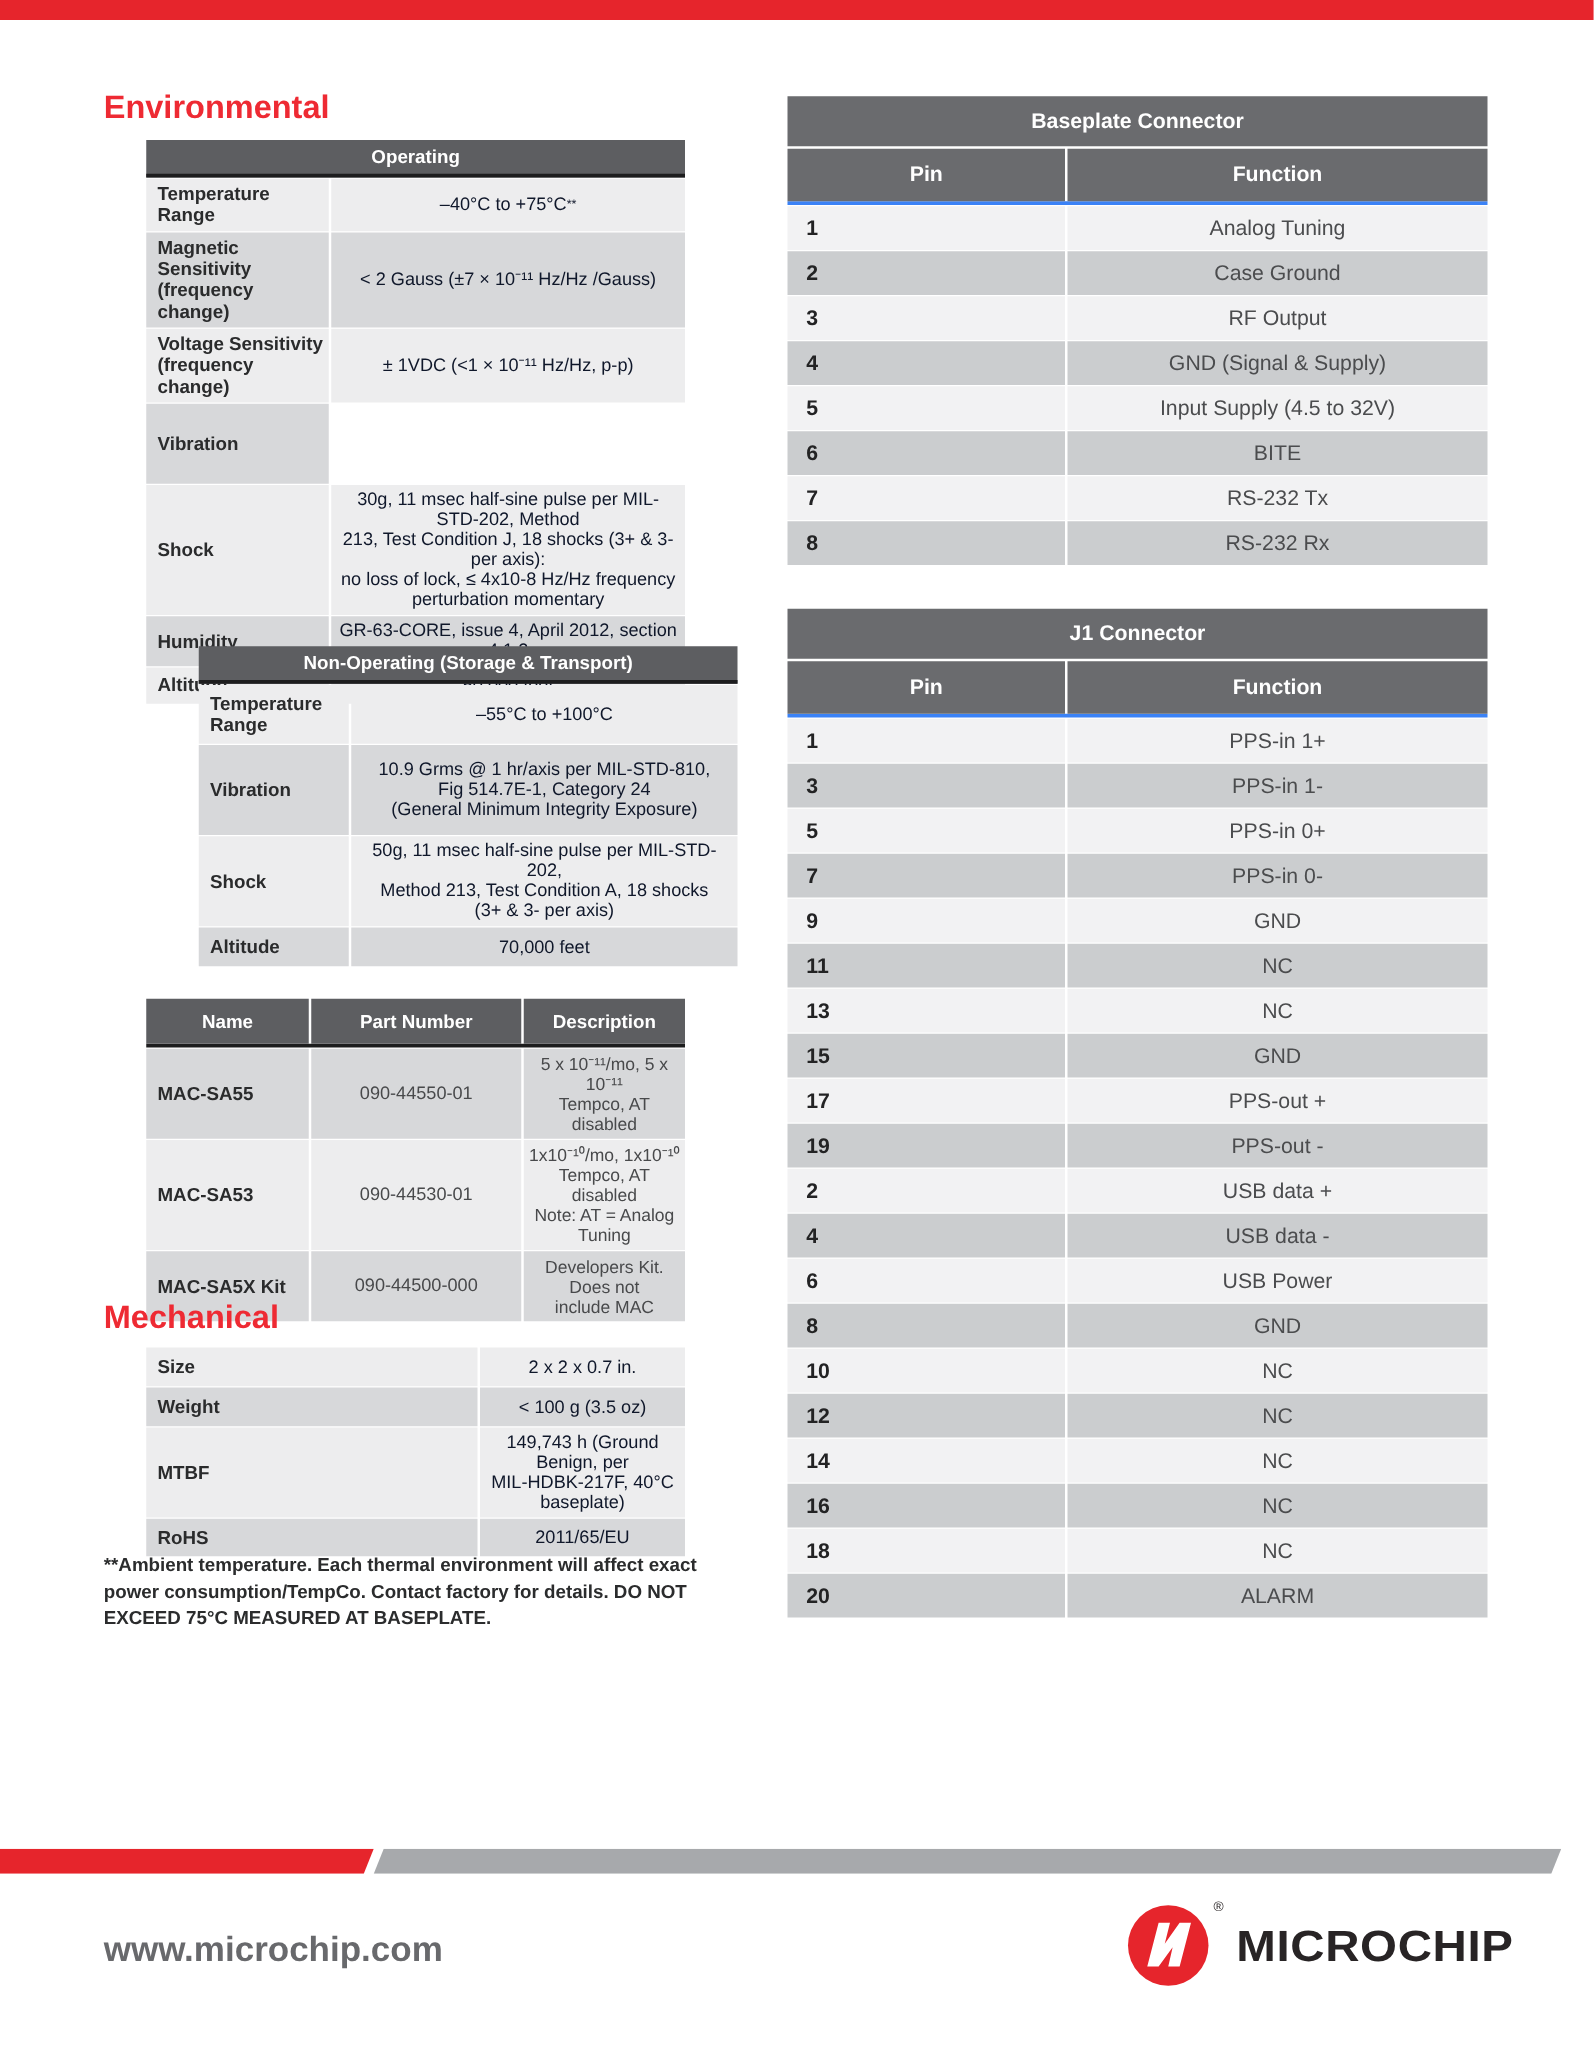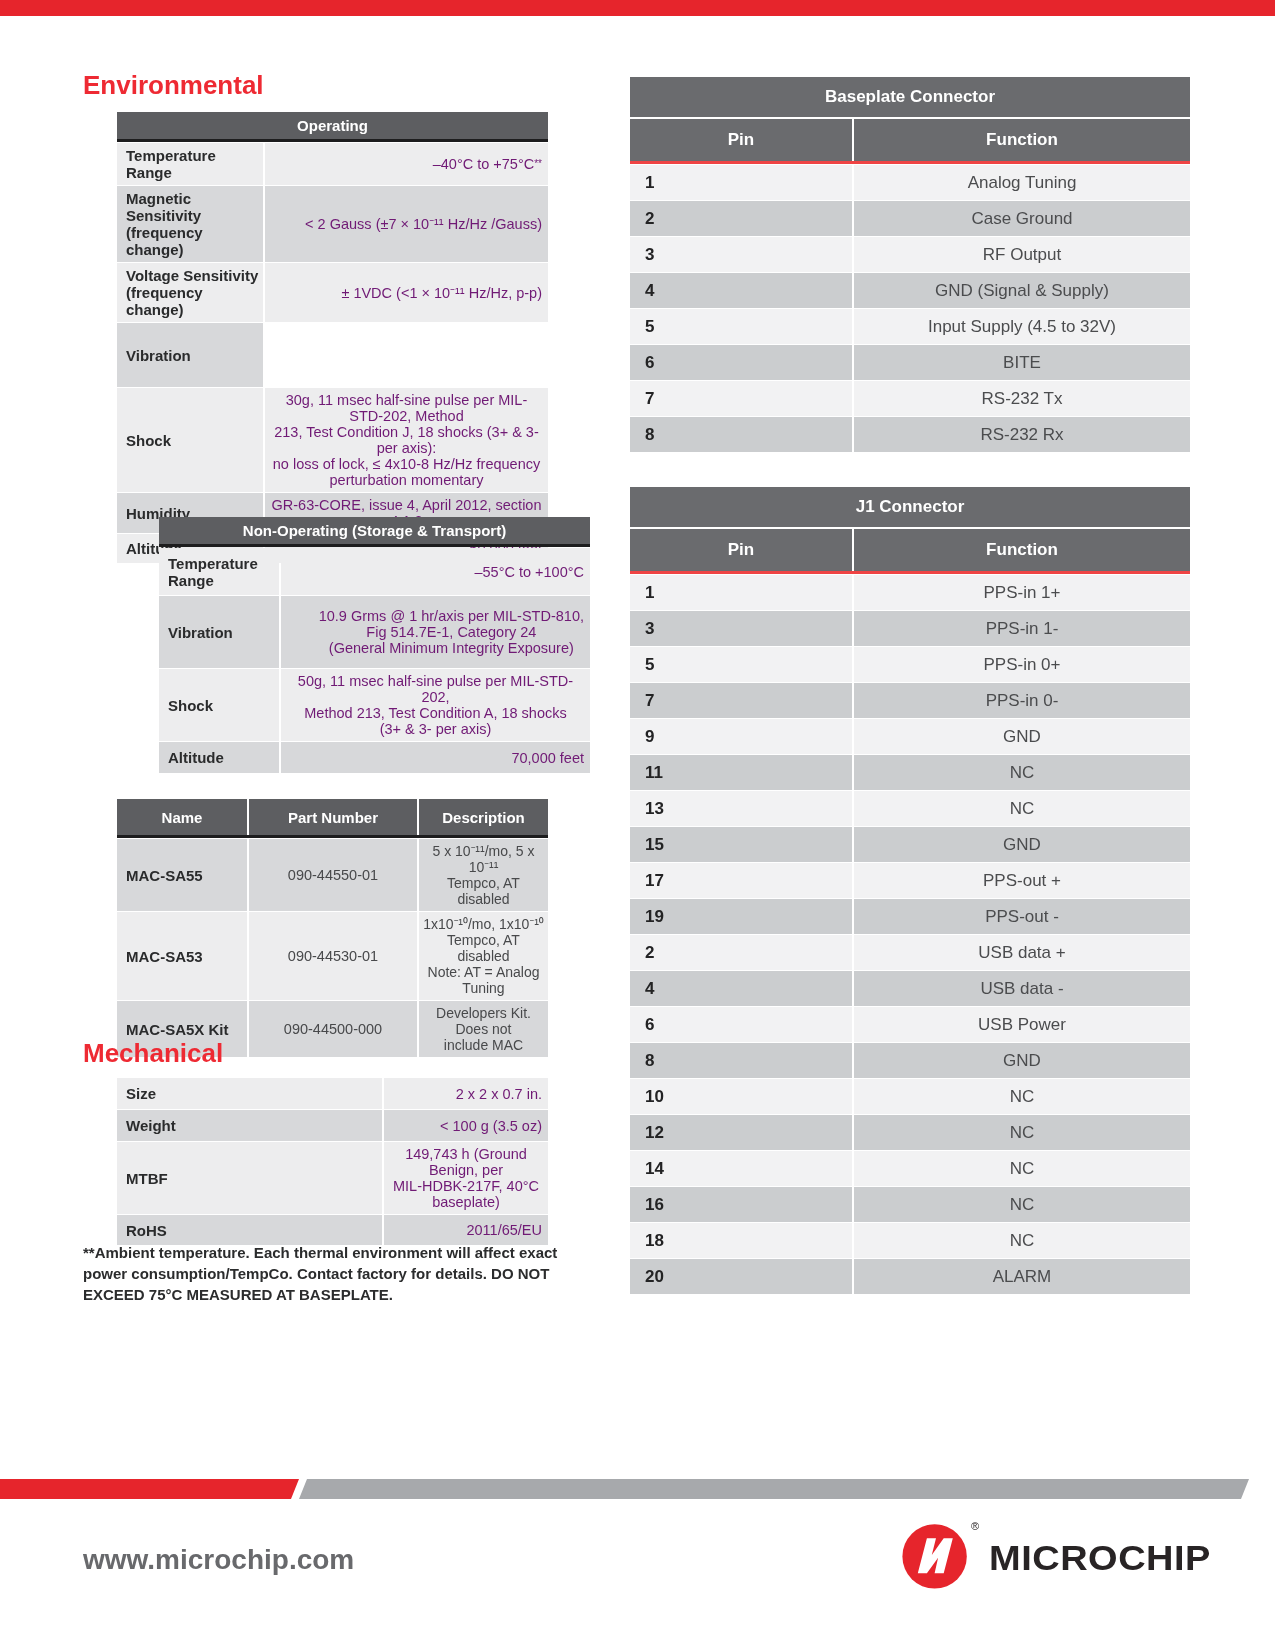--- a/index.html
+++ b/index.html
@@ -26,22 +26,22 @@
     text-align:center;height:27px;line-height:27px;
     border-bottom:3px solid #1d1d1e;
   }
   .tr{display:flex;gap:2px;margin-top:1px;}
   .tl{
     width:146px;flex:0 0 146px;display:flex;align-items:center;
     font-weight:bold;color:#2a2b2c;font-size:15px;line-height:17px;
     padding:4px 4px 4px 9px;box-sizing:border-box;white-space:pre-line;
   }
   .tv{
-    flex:1;display:flex;align-items:center;justify-content:flex-end;
-    text-align:center;font-size:14.5px;line-height:16px;color:#701a75;
+    flex:1;display:flex;align-items:center;justify-content:center;
+    text-align:center;font-size:14.5px;line-height:16px;color:#0f172a;
     padding:4px 6px;box-sizing:border-box;white-space:pre-line;
   }
   
   .ltable>.tr:nth-child(even)>div{background:#ededee;}
   .ltable>.tr:nth-child(odd)>div{background:#d7d8da;}
   sup.marks{font-size:10px;vertical-align:6px;}
   sub.rms{font-size:10.5px;vertical-align:-3px;}
 
   #operating-table{top:112px;}
   #operating-table .tr:nth-child(2) .tl, #operating-table .tr:nth-child(2) .tv{min-height:30px;}
@@ -99,21 +99,21 @@
   }
 
   
   .rtable{position:absolute;left:630px;width:560px;}
   #baseplate-table{top:77px;}
   #j1-table{top:487px;}
   .rtitle{
     background:#6a6b6e;color:#fff;font-weight:bold;font-size:17px;
     height:40px;line-height:40px;text-align:center;margin-bottom:2px;
   }
-  .rhead{display:flex;gap:2px;border-bottom:3px solid #ef4444;}
+  .rhead{display:flex;gap:2px;border-bottom:3px solid #3b82f6;}
   .rhead>div{
     background:#6a6b6e;color:#fff;font-weight:bold;font-size:17px;
     height:42px;display:flex;align-items:center;justify-content:center;
   }
   .colpin{width:222px;flex:0 0 222px;}
   .colfn{flex:1;}
   .prow{display:flex;gap:2px;margin-top:1px;}
   .prow>.colpin{
     display:flex;align-items:center;padding-left:15px;box-sizing:border-box;
     font-weight:bold;color:#232324;font-size:17px;min-height:35px;

